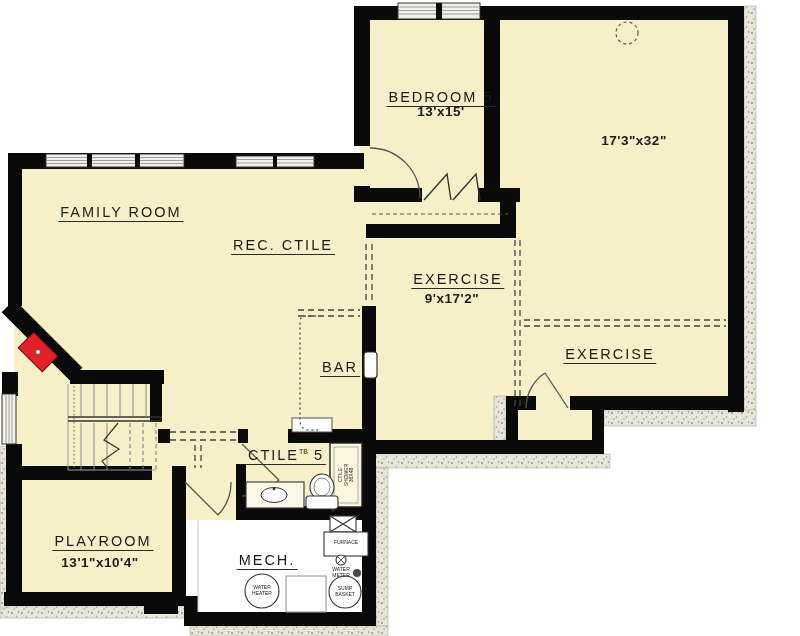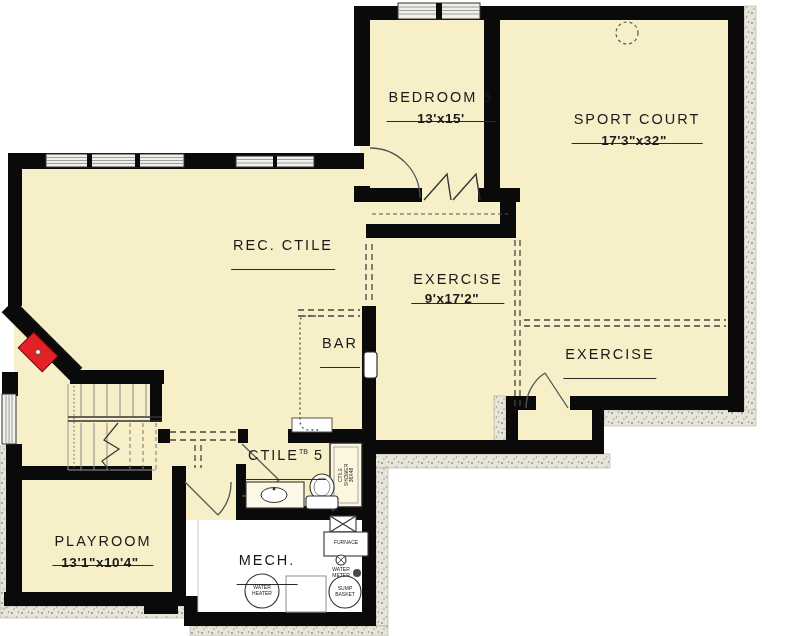--- a/index.html
+++ b/index.html
@@ -1,21 +1,21 @@
 <!DOCTYPE html>
 <html><head>
 <meta charset="utf-8">
 <style>
   html,body{margin:0;padding:0;background:#fff;}
   .canvas{position:relative;width:800px;height:636px;background:#ffffff;overflow:hidden;
           font-family:"Liberation Sans",sans-serif;}
   .canvas svg{position:absolute;left:0;top:0;}
   .labels{position:absolute;left:0;top:0;width:800px;height:636px;pointer-events:none;}
   .lbl{position:absolute;transform:translateX(-50%);white-space:nowrap;color:#1b1b1b;}
-  .room{font-size:14.5px;letter-spacing:2px;border-bottom:1.8px solid #2a2a2a;padding:0 2px 16px 2px;}
+  .room{font-size:14.5px;letter-spacing:2px;border-bottom:1.8px solid #2a2a2a;padding:0 2px 1px 2px;}
   .dims{font-size:13.5px;font-weight:700;letter-spacing:0.5px;}
   .fix{position:absolute;transform:translateX(-50%);font-size:5px;line-height:5.6px;
        letter-spacing:0;text-align:center;color:#222;white-space:nowrap;}
   .rot{transform:translate(-50%,-50%) rotate(-90deg);}
   sup.tb{font-size:7px;letter-spacing:0;vertical-align:super;}
 </style>
 </head>
 <body>
 
 <div class="canvas">
@@ -170,51 +170,51 @@
     <path d="M338,557 L344,563 M344,557 L338,563" stroke-width="0.8" fill="none"></path>
     <circle cx="357" cy="573" r="4" fill="#4a4a44" stroke="none"></circle>
     <rect x="286" y="576" width="40" height="36" stroke="#999"></rect>
     <circle cx="262" cy="591" r="17"></circle>
     <circle cx="345" cy="592" r="16"></circle>
   </g>
 </svg>
 
 <div class="labels">
 
+  <div class="lbl" style="left:121px;top:203px">
+    <span class="room">FAMILY ROOM</span>
+  </div>
 
   <div class="lbl" style="left:283px;top:236px">
     <span class="room">REC. CTILE</span>
   </div>
 
   <div class="lbl" style="left:441px;top:88px">
     <span class="room">BEDROOM 5</span>
   </div>
-  <div class="lbl dims" style="left:441px;top:111px">
+  <div class="lbl dims" style="left:441px;top:104px">
     <span>13'x15'</span>
   </div>
 
-  <div class="lbl" style="left:637px;top:110px">
-    <span class="room">SPORT COURT</span>
-  </div>
   <div class="lbl dims" style="left:634px;top:133px">
     <span>17'3"x32"</span>
   </div>
 
   <div class="lbl" style="left:458px;top:270px">
     <span class="room">EXERCISE</span>
   </div>
   <div class="lbl dims" style="left:452px;top:291px">
     <span>9'x17'2"</span>
   </div>
 
   <div class="lbl" style="left:610px;top:345px">
     <span class="room">EXERCISE</span>
   </div>
 
-  <div class="lbl" style="left:340px;top:334px">
+  <div class="lbl" style="left:340px;top:358px">
     <span class="room">BAR</span>
   </div>
 
   <div class="lbl" style="left:286px;top:446px">
     <span class="room"><span>CTILE</span><sup class="tb">TB</sup> <span>5</span></span>
   </div>
 
   <div class="lbl" style="left:267px;top:551px">
     <span class="room">MECH.</span>
   </div>

